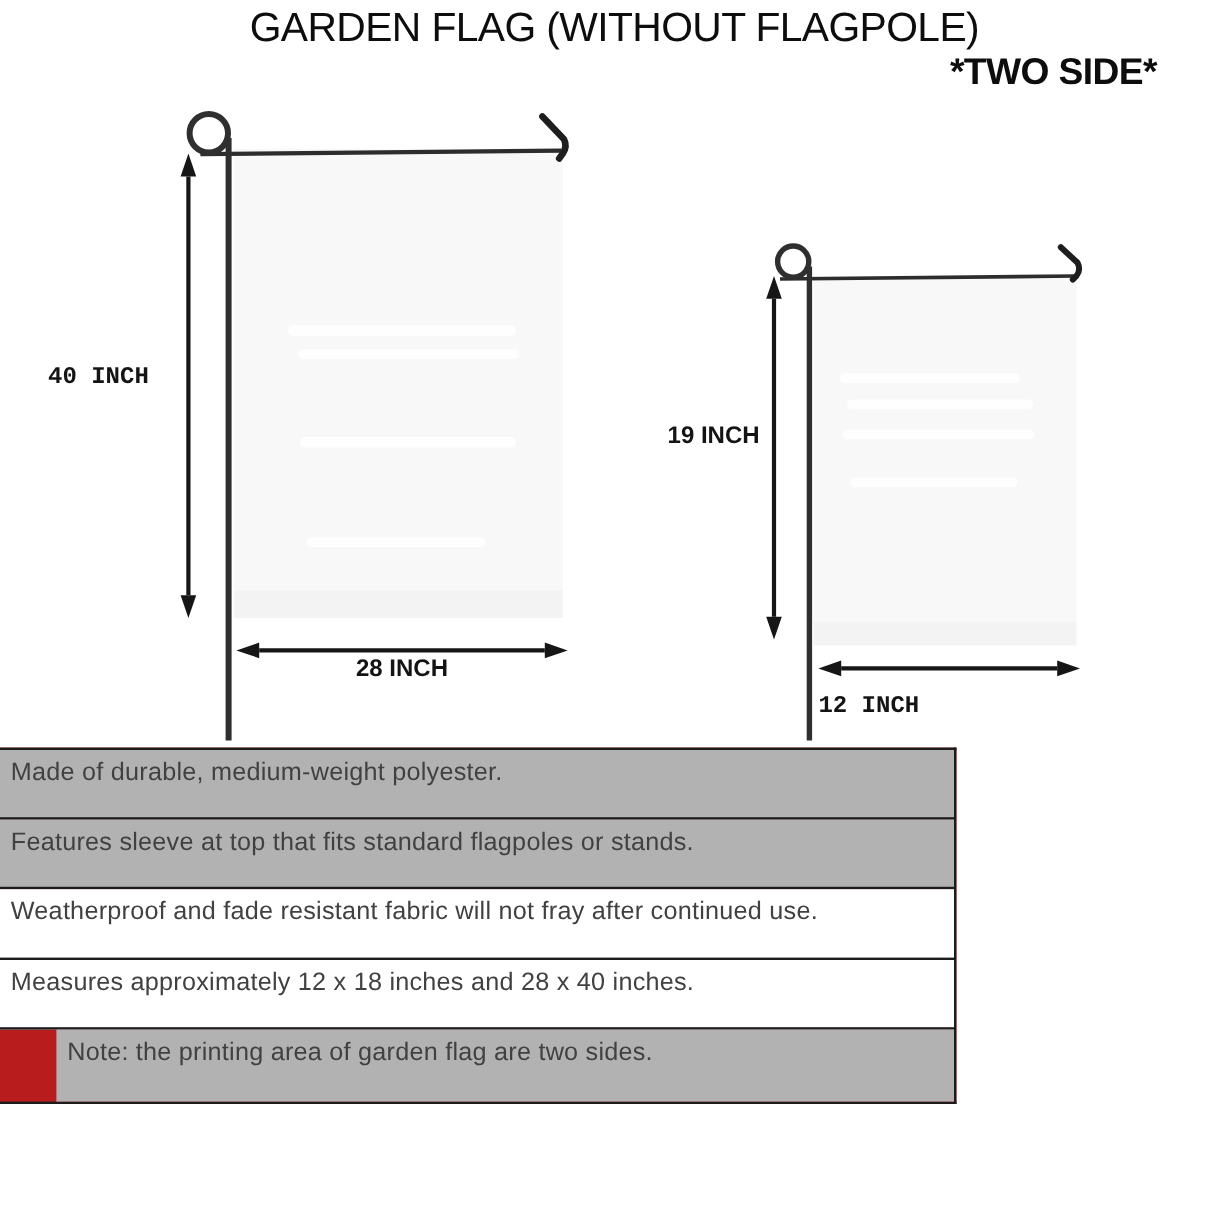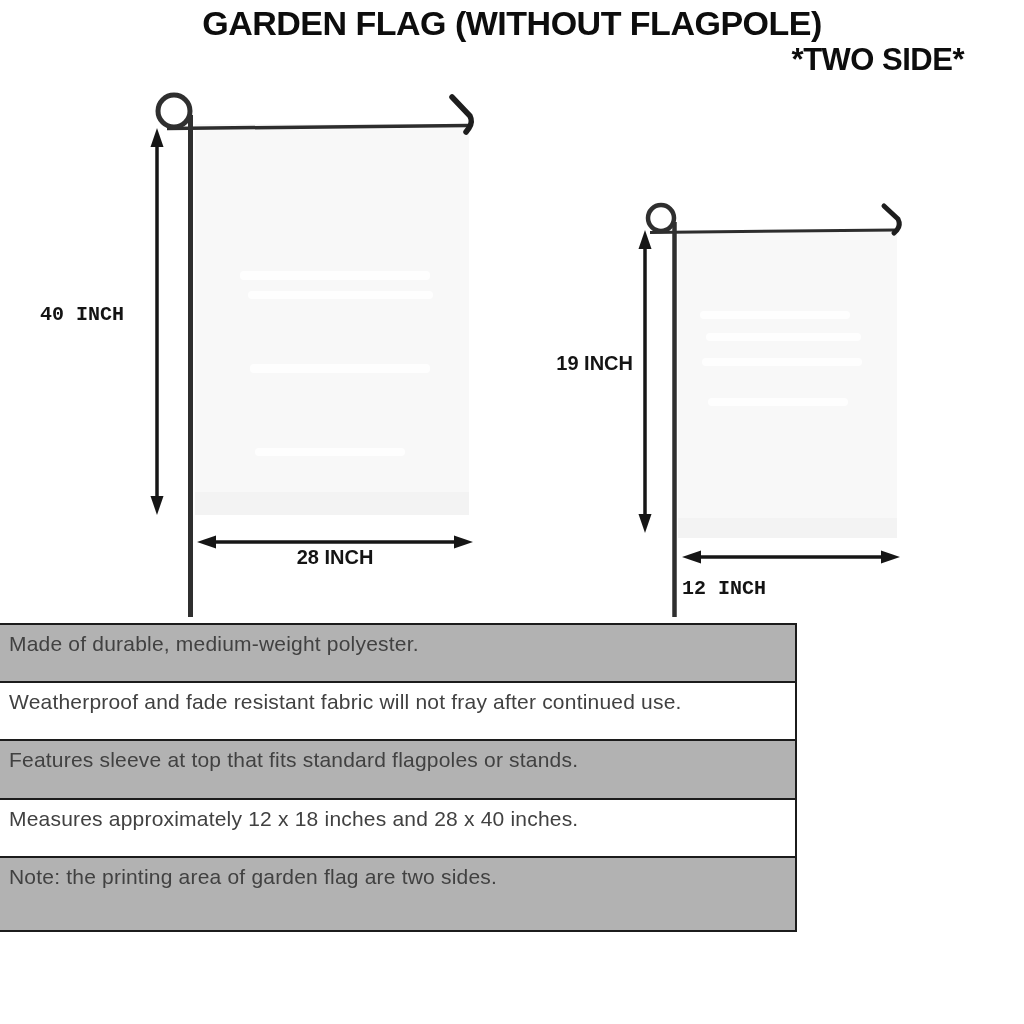--- a/index.html
+++ b/index.html
@@ -3,21 +3,21 @@
 <meta charset="utf-8">
 <style>
   html,body{margin:0;padding:0;}
   body{
     width:1024px;height:1024px;position:relative;overflow:hidden;
     background:#ffffff;
     font-family:"Liberation Sans", sans-serif;
   }
   .title-line1{
     position:absolute;top:4px;left:0;width:1024px;
-    text-align:center;font-size:34px;font-weight:700;letter-spacing:-0.5px;
+    text-align:center;font-size:34px;font-weight:400;letter-spacing:-0.5px;
     color:var(--title_text,#0d0d0d);margin:0;
   }
   .title-line2{
     position:absolute;top:42px;left:0;width:964px;
     text-align:right;font-size:31px;font-weight:900;letter-spacing:-0.5px;
     color:var(--title_text,#0d0d0d);margin:0;
   }
   .diagram-svg{position:absolute;top:0;left:0;}
   .dim-label{
     position:absolute;font-size:20px;font-weight:bold;color:#141414;
@@ -36,21 +36,21 @@
   }
   .feature-row{
     box-sizing:border-box;
     height:58.2px;
     border-bottom:2px solid var(--table_border,#1c1c1c);
     padding:7px 12px 0 9px;
     font-size:21px;
     color:var(--body_text,#414141);
     letter-spacing:0.2px;
   }
-  .feature-row:last-child{border-bottom:none;height:72px;}
+  .feature-row:last-child{border-bottom:none;height:60px;margin-left:47px;}
   .feature-row.gray{background:var(--gray_row,#b2b2b2);}
   .feature-row.white{background:#ffffff;}
 </style>
 </head>
 <body>
 
 <h1 class="title-line1">GARDEN FLAG (WITHOUT FLAGPOLE)</h1>
 <h2 class="title-line2">*TWO SIDE*</h2>
 
 <svg class="diagram-svg" width="1024" height="640" viewBox="0 0 1024 640">
@@ -110,17 +110,17 @@
   </g>
 </svg>
 
 <div class="dim-label lbl-40">40 INCH</div>
 <div class="dim-label lbl-28">28 INCH</div>
 <div class="dim-label lbl-18">19 INCH</div>
 <div class="dim-label lbl-12">12 INCH</div>
 
 <div class="features">
   <div class="feature-row gray">Made of durable, medium-weight polyester.</div>
+  <div class="feature-row gray">Features sleeve at top that fits standard flagpoles or stands.</div>
   <div class="feature-row white">Weatherproof and fade resistant fabric will not fray after continued use.</div>
-  <div class="feature-row gray">Features sleeve at top that fits standard flagpoles or stands.</div>
   <div class="feature-row white">Measures approximately 12 x 18 inches and 28 x 40 inches.</div>
   <div class="feature-row gray">Note: the printing area of garden flag are two sides.</div>
 </div>
 
 </body></html>

